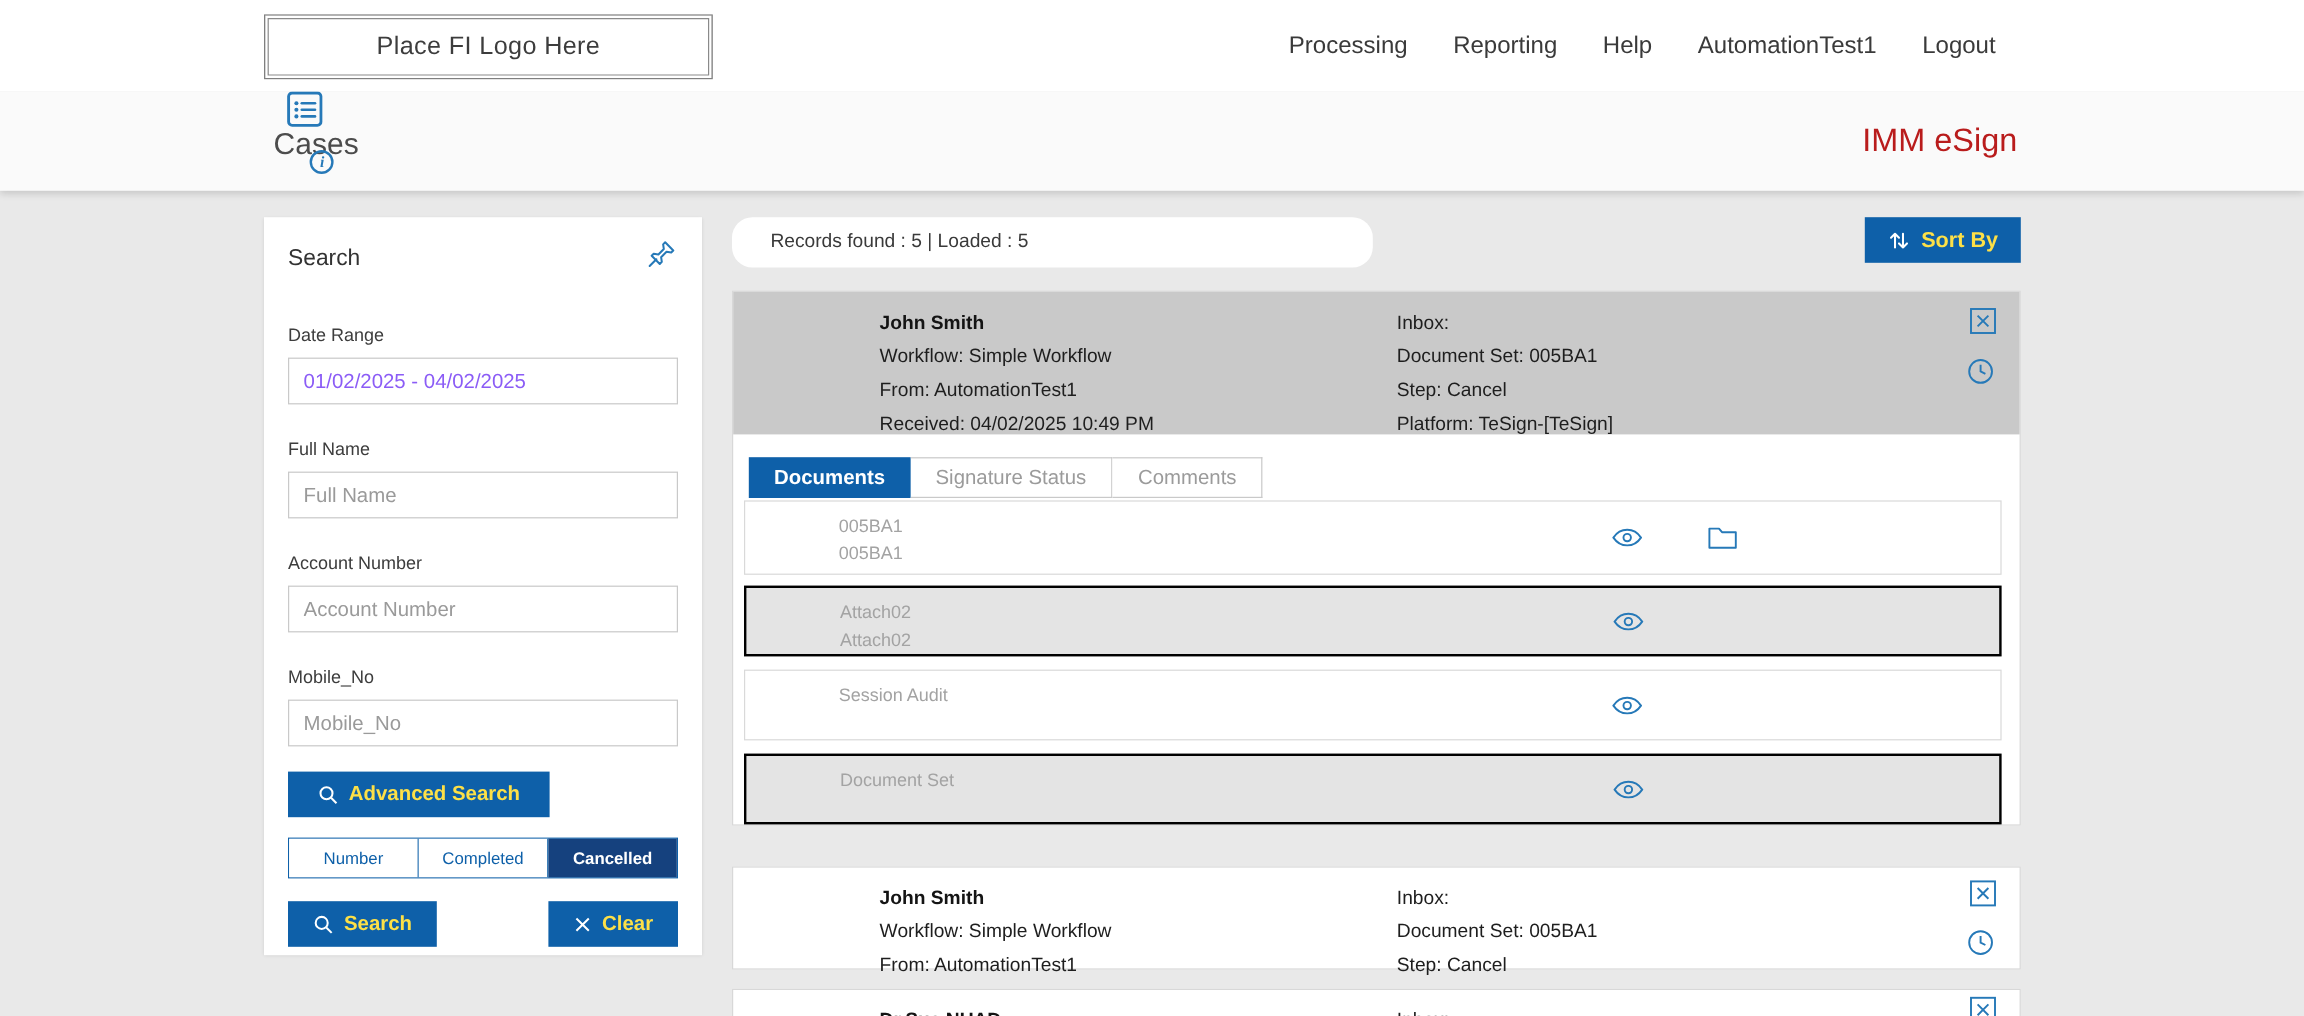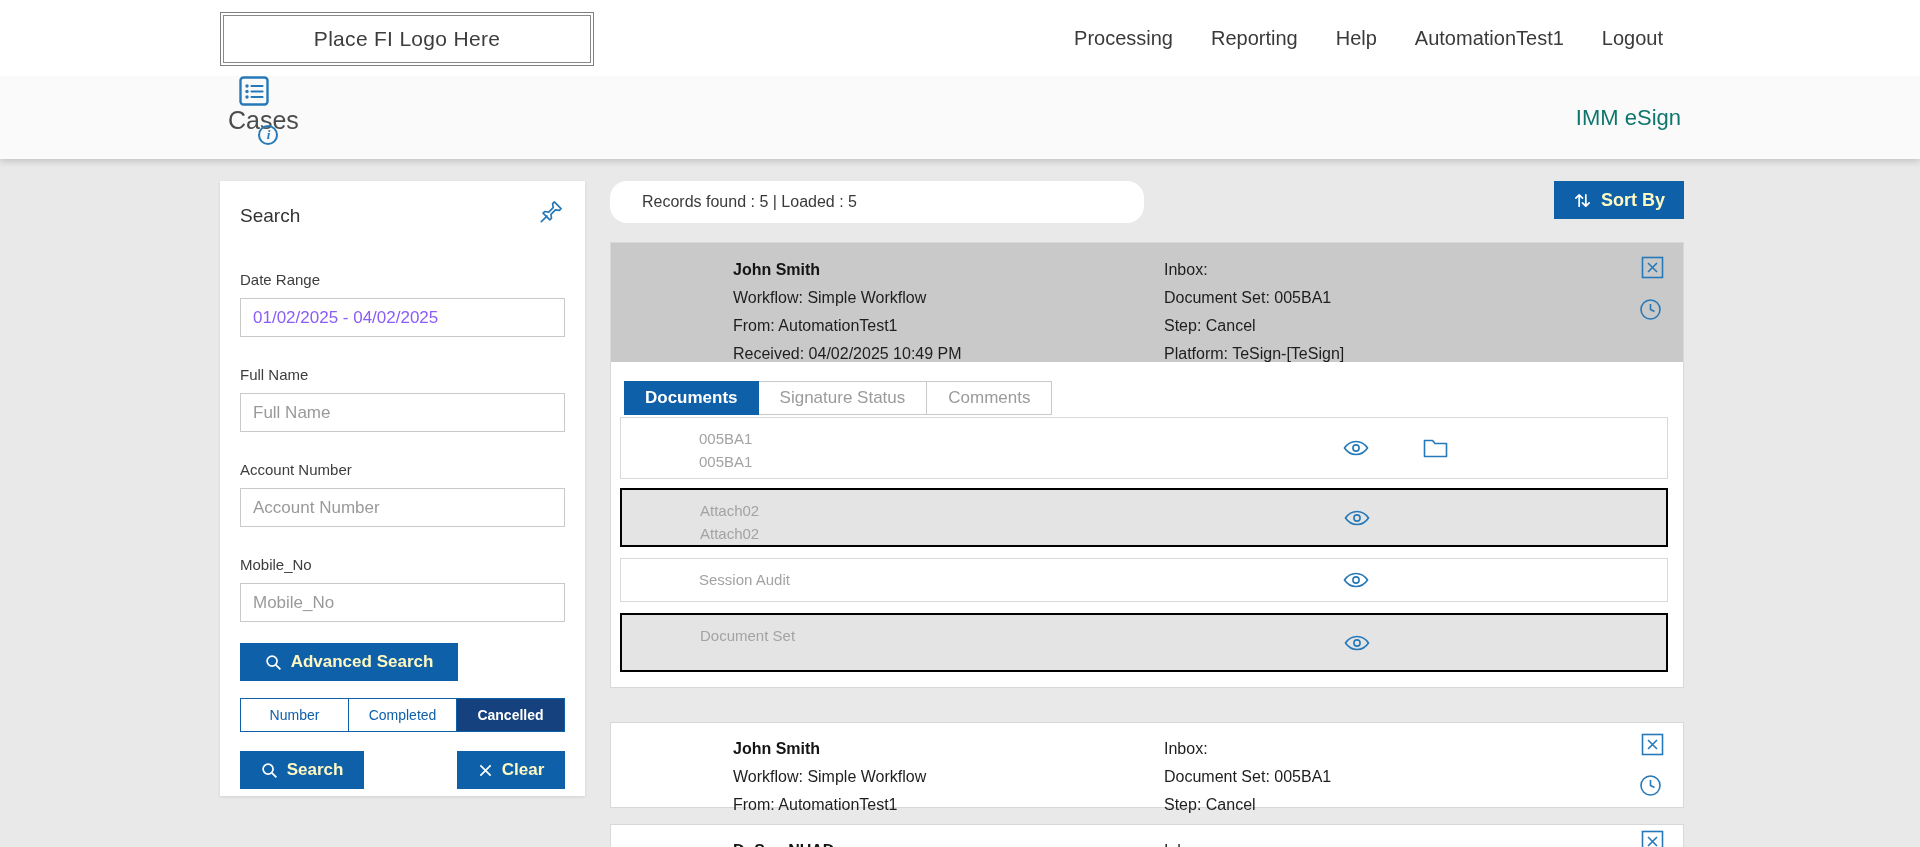--- a/index.html
+++ b/index.html
@@ -30,21 +30,21 @@
   .cases-icon { width:30px; height:30px; margin-right:18px; flex:0 0 auto; }
   .page-title { font-size:25px; color:#4c4c4c; }
   .info-icon {
     width:20px; height:20px; border:2px solid #2679b8; border-radius:50%;
     color:#2679b8; display:flex; align-items:center; justify-content:center;
     margin-left:10px; transform:translateY(-10px);
     font-family:"Liberation Serif", serif; font-style:italic; font-size:13px; font-weight:bold;
     cursor:pointer;
   }
   .brand { position:absolute; right:239px; top:0; height:83px; display:flex; align-items:center;
-    font-size:22px; color:#0f766e; }
+    font-size:27px; color:#b91c1c; }
 
   
   .search-panel {
     position:absolute; left:220px; top:181px; width:365px; height:615px;
     background:#fff; box-shadow:0 1px 3px rgba(0,0,0,0.10);
     padding:24px 20px 0;
   }
   .sp-title-row { display:flex; justify-content:space-between; align-items:flex-start; height:22px; }
   .sp-title { font-size:19px; color:#333; }
   .pin-icon { width:27px; height:27px; margin-top:-7px; cursor:pointer; }
@@ -52,21 +52,21 @@
   .fgroup.first { margin-top:44px; }
   .fgroup.last { margin-bottom:21px; }
   .fgroup label { display:block; font-size:15px; color:#3d3d3d; margin-bottom:10px; }
   .fgroup input {
     width:100%; height:39px; border:1px solid #c9c9c9; padding:0 12px;
     font-size:17px; color:#8b5cf6; font-family:inherit; background:#fff; outline:none;
   }
   .fgroup input::placeholder { color:#9a9a9a; }
   .btn {
     display:flex; align-items:center; justify-content:center; gap:9px;
-    background:#0e60a9; color:#fef9c3; border:none; font-family:inherit; font-weight:bold; cursor:pointer;
+    background:#0e60a9; color:#fde047; border:none; font-family:inherit; font-weight:bold; cursor:pointer;
   }
   .adv-btn { width:218px; height:38px; font-size:17px; }
   .status-tabs { display:flex; margin-top:17px; border:1px solid #0e60a9; height:34px; background:#fff; }
   .stab { flex:1; display:flex; align-items:center; justify-content:center; font-size:14px;
     color:#0e60a9; background:#fff; border-right:1px solid #0e60a9; cursor:pointer; }
   .stab:last-child { border-right:none; }
   .stab.selected { background:#15417e; color:#fff; font-weight:bold; }
   .sp-actions { display:flex; justify-content:space-between; margin-top:19px; }
   .search-btn { width:124px; height:38px; font-size:17px; }
   .clear-btn { width:108px; height:38px; font-size:17px; }
@@ -98,21 +98,21 @@
   .doc-tabs { display:flex; margin:19px 0 2px 13px; }
   .doc-tab { height:34px; display:flex; align-items:center; padding:0 21px; font-size:17px; cursor:pointer; }
   .doc-tab.active { background:#0e60a9; color:#fff; font-weight:bold; }
   .doc-tab:not(.active) { background:#fff; border:1px solid #c9c9c9; border-left:none; color:#9b9b9b; }
 
   .doc-row { position:relative; margin:0 15px 0 9px; }
   .doc-row.white { background:#fff; border:1px solid #d9d9d9; }
   .doc-row.gray  { background:#e4e4e4; border:2px solid #000000; }
   .r1 { height:62px; margin-bottom:9px; }
   .r2 { height:59px; margin-bottom:11px; }
-  .r3 { height:44px; margin-bottom:11px; }
+  .r3 { height:59px; margin-bottom:11px; }
   .r4 { height:59px; }
   .dlines { padding:9px 0 0 78px; font-size:15px; color:#a3a3a3; line-height:23px; }
   .row-eye    { position:absolute; left:722px; top:50%; transform:translateY(-50%); width:26px; height:17px; cursor:pointer; }
   .row-folder { position:absolute; left:802px; top:50%; transform:translateY(-50%); width:25px; height:20px; cursor:pointer; }
   svg { display:block; }
 </style>
 </head>
 <body>
 
 <div class="topbar">

